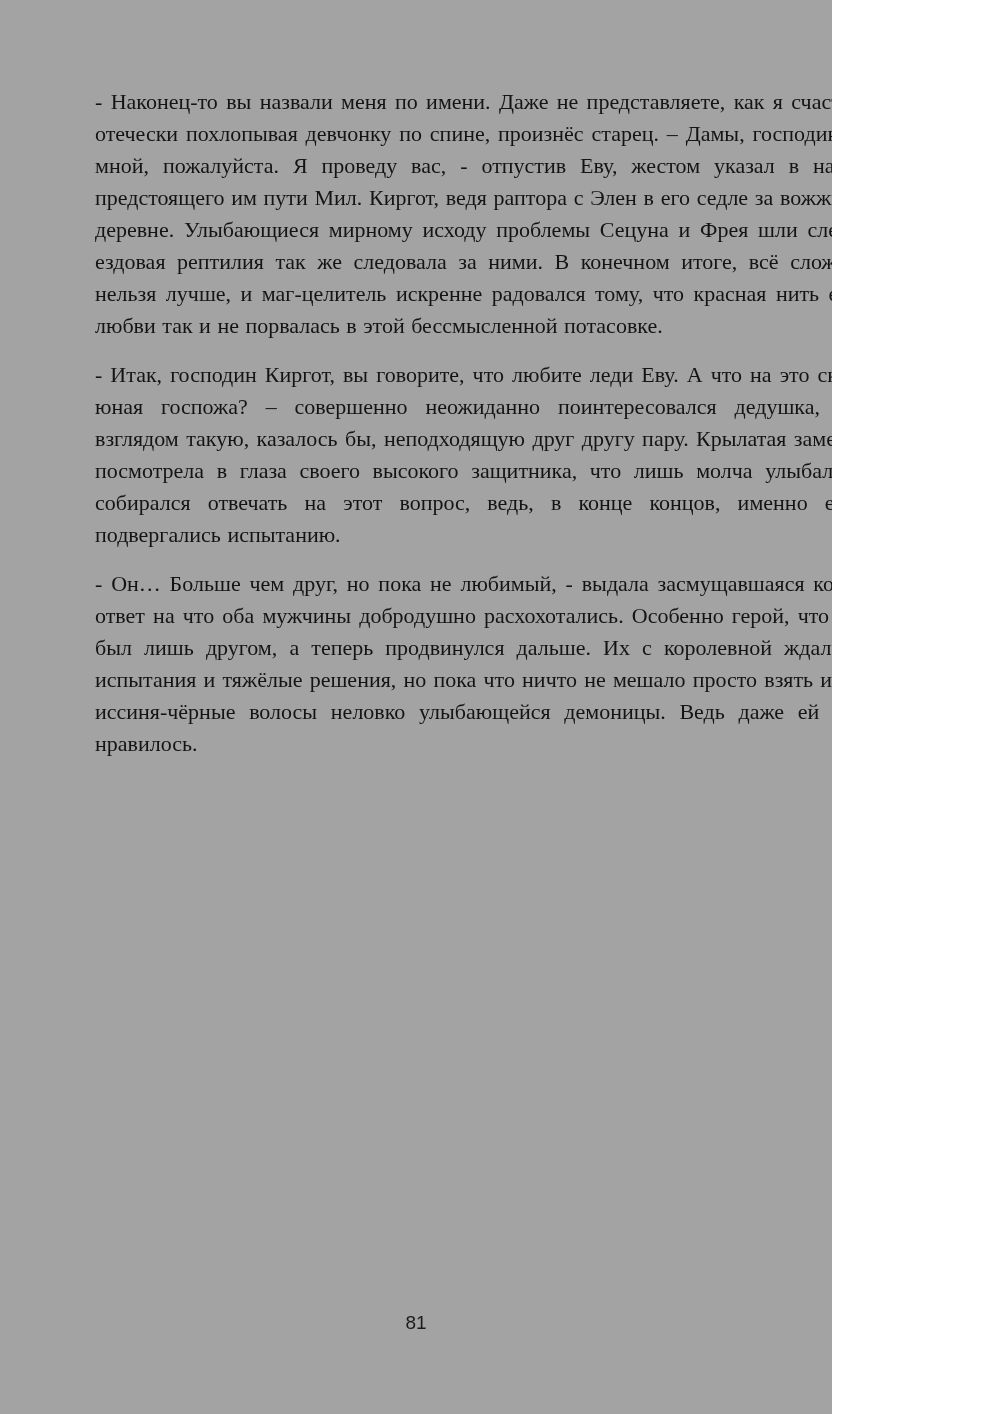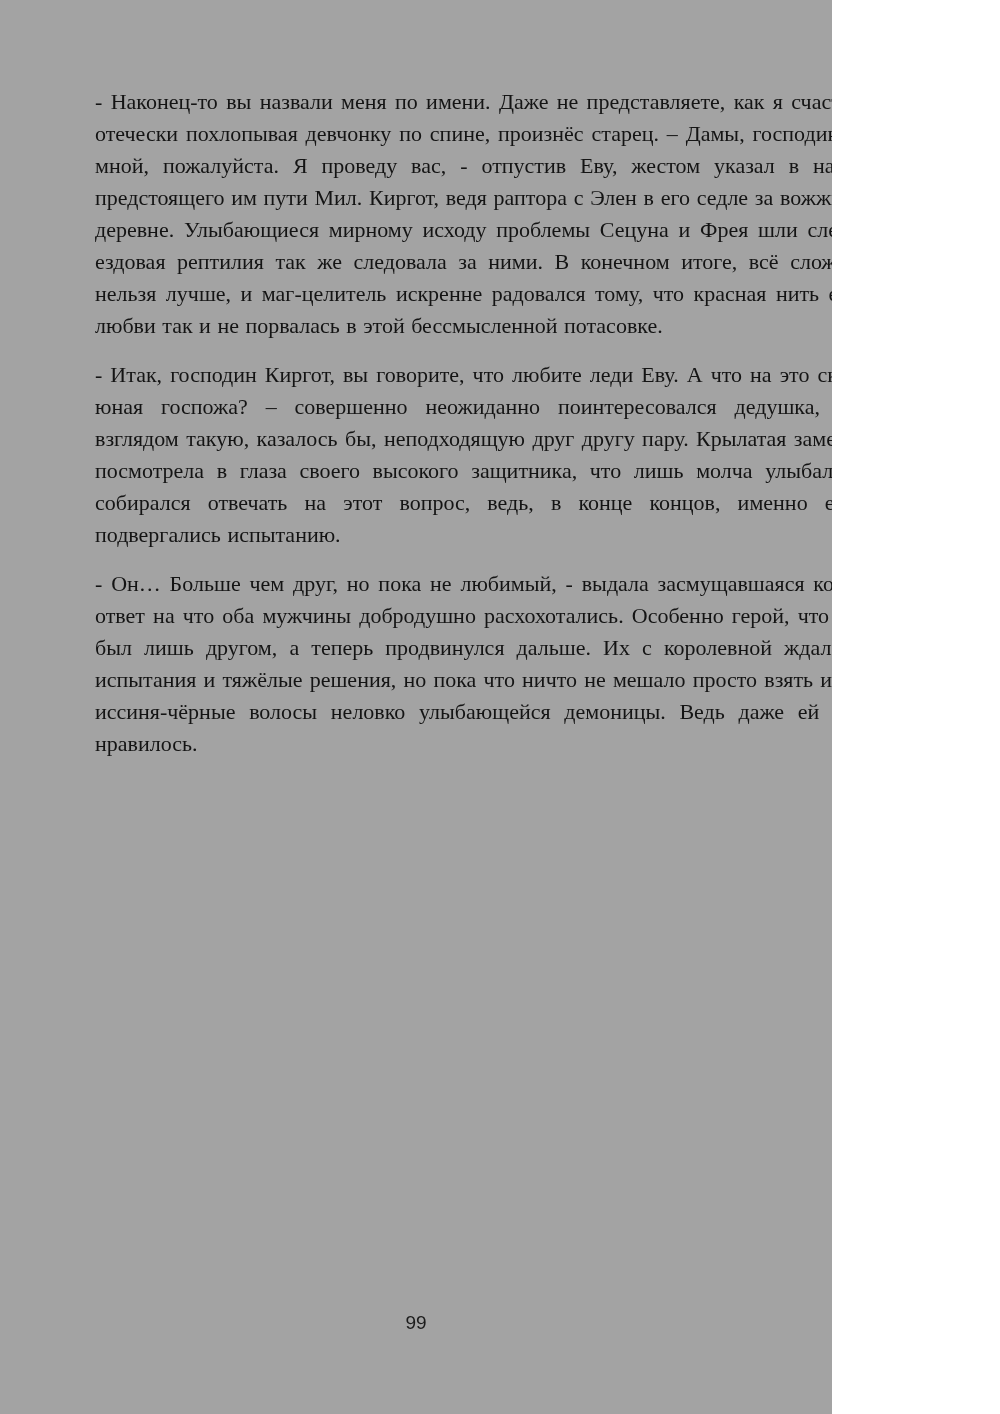--- a/index.html
+++ b/index.html
@@ -46,15 +46,15 @@
 <body>
 
 <div class="page">
   <div class="text-block">
     <p>- Наконец-то вы назвали меня по имени. Даже не представляете, как я счастлив, - по-отечески похлопывая девчонку по спине, произнёс старец. – Дамы, господин, идите за мной, пожалуйста. Я проведу вас, - отпустив Еву, жестом указал в направлении предстоящего им пути Мил. Киргот, ведя раптора с Элен в его седле за вожжи, пошёл к деревне. Улыбающиеся мирному исходу проблемы Сецуна и Фрея шли следом, и их ездовая рептилия так же следовала за ними. В конечном итоге, всё сложилось как нельзя лучше, и маг-целитель искренне радовался тому, что красная нить его с Евой любви так и не порвалась в этой бессмысленной потасовке.</p>
     <p>- Итак, господин Киргот, вы говорите, что любите леди Еву. А что на это скажет сама юная госпожа? – совершенно неожиданно поинтересовался дедушка, охватывая взглядом такую, казалось бы, неподходящую друг другу пару. Крылатая замешкалась и посмотрела в глаза своего высокого защитника, что лишь молча улыбался. Он не собирался отвечать на этот вопрос, ведь, в конце концов, именно её чувства подвергались испытанию.</p>
     <p>- Он… Больше чем друг, но пока не любимый, - выдала засмущавшаяся королевна, в ответ на что оба мужчины добродушно расхохотались. Особенно герой, что ещё вчера был лишь другом, а теперь продвинулся дальше. Их с королевной ждали трудные испытания и тяжёлые решения, но пока что ничто не мешало просто взять и потрепать иссиня-чёрные волосы неловко улыбающейся демоницы. Ведь даже ей самой это нравилось.</p>
   </div>
 
   <div class="page-footer">
-    <span class="page-number">99</span>
+    <span class="page-number">81</span>
   </div>
 </div>
 
 </body></html>

